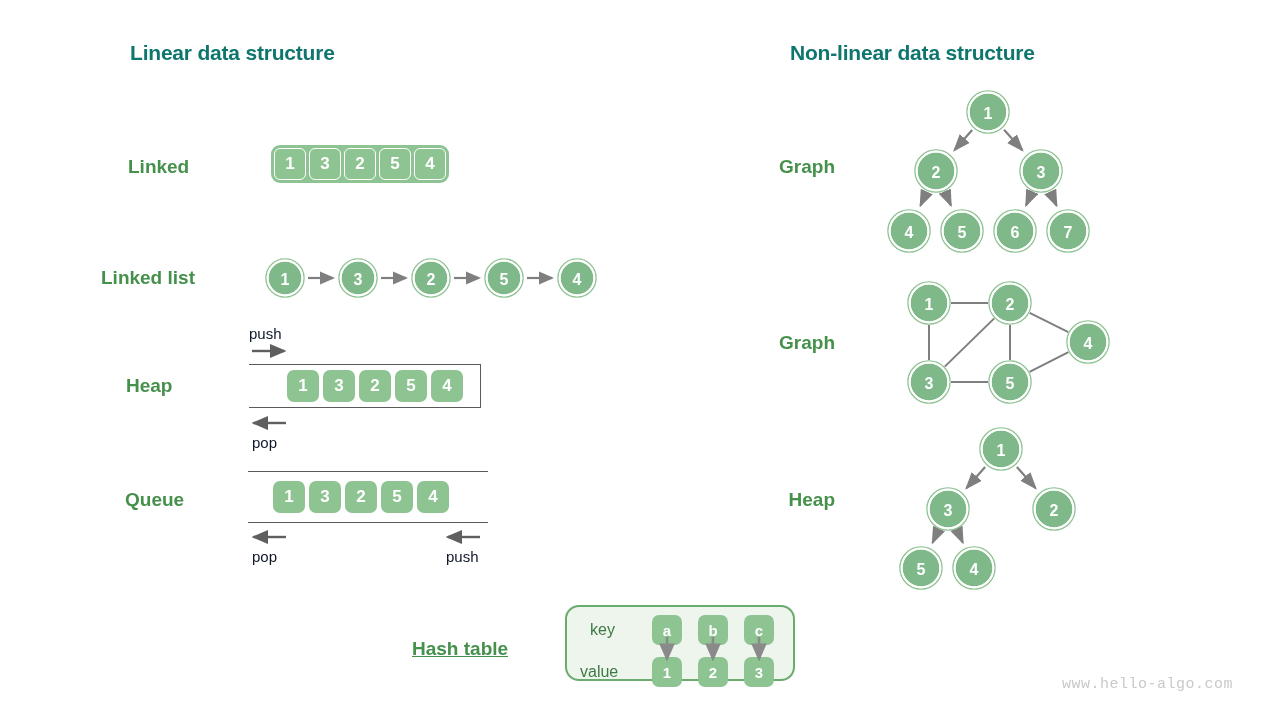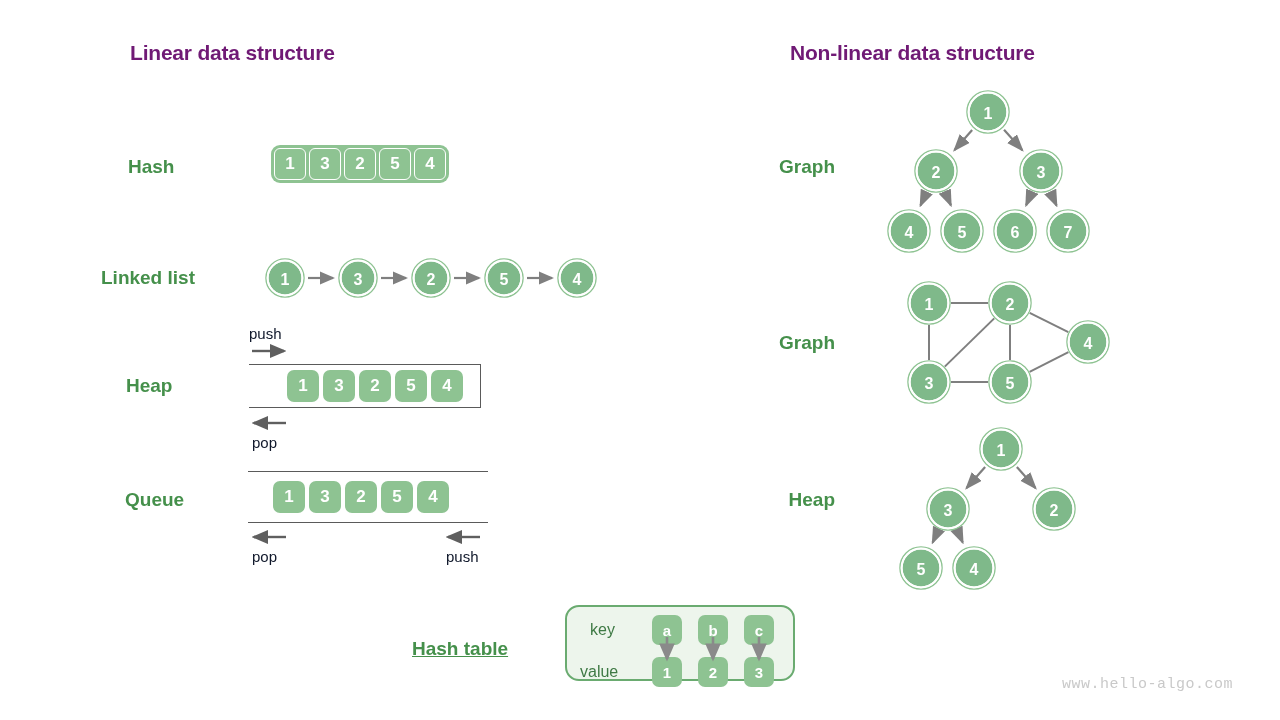--- a/index.html
+++ b/index.html
@@ -14,21 +14,21 @@
     overflow: hidden;
     font-family: "Liberation Sans", sans-serif;
     -webkit-font-smoothing: antialiased;
   }
   .abs { position: absolute; }
 
   
   .section-title {
     font-size: 21px;
     font-weight: bold;
-    color: #701a75;
+    color: #0f766e;
     letter-spacing: -0.2px;
     white-space: nowrap;
   }
 
   
   .row-label {
     font-size: 19px;
     font-weight: bold;
     color: #45904b;
     white-space: nowrap;
@@ -135,21 +135,21 @@
     color: #c9c9c9;
     letter-spacing: 0.5px;
     white-space: nowrap;
   }
 </style>
 </head>
 <body>
 
 <div class="abs section-title" style="left:130px; top:41px;">Linear data structure</div>
 
-<div class="abs row-label" style="left:128px; top:156px; width:130px;">Hash</div>
+<div class="abs row-label" style="left:128px; top:156px; width:130px;">Linked</div>
 <div class="abs array-box" id="array-box" style="left:271px; top:145px;">
     <div class="cell">1</div>
     <div class="cell">3</div>
     <div class="cell">2</div>
     <div class="cell">5</div>
     <div class="cell">4</div>
   </div>
 
 <div class="abs row-label" style="left:101px; top:267px;">Linked list</div>
 <div class="abs" style="left:262px; top:252px;">

